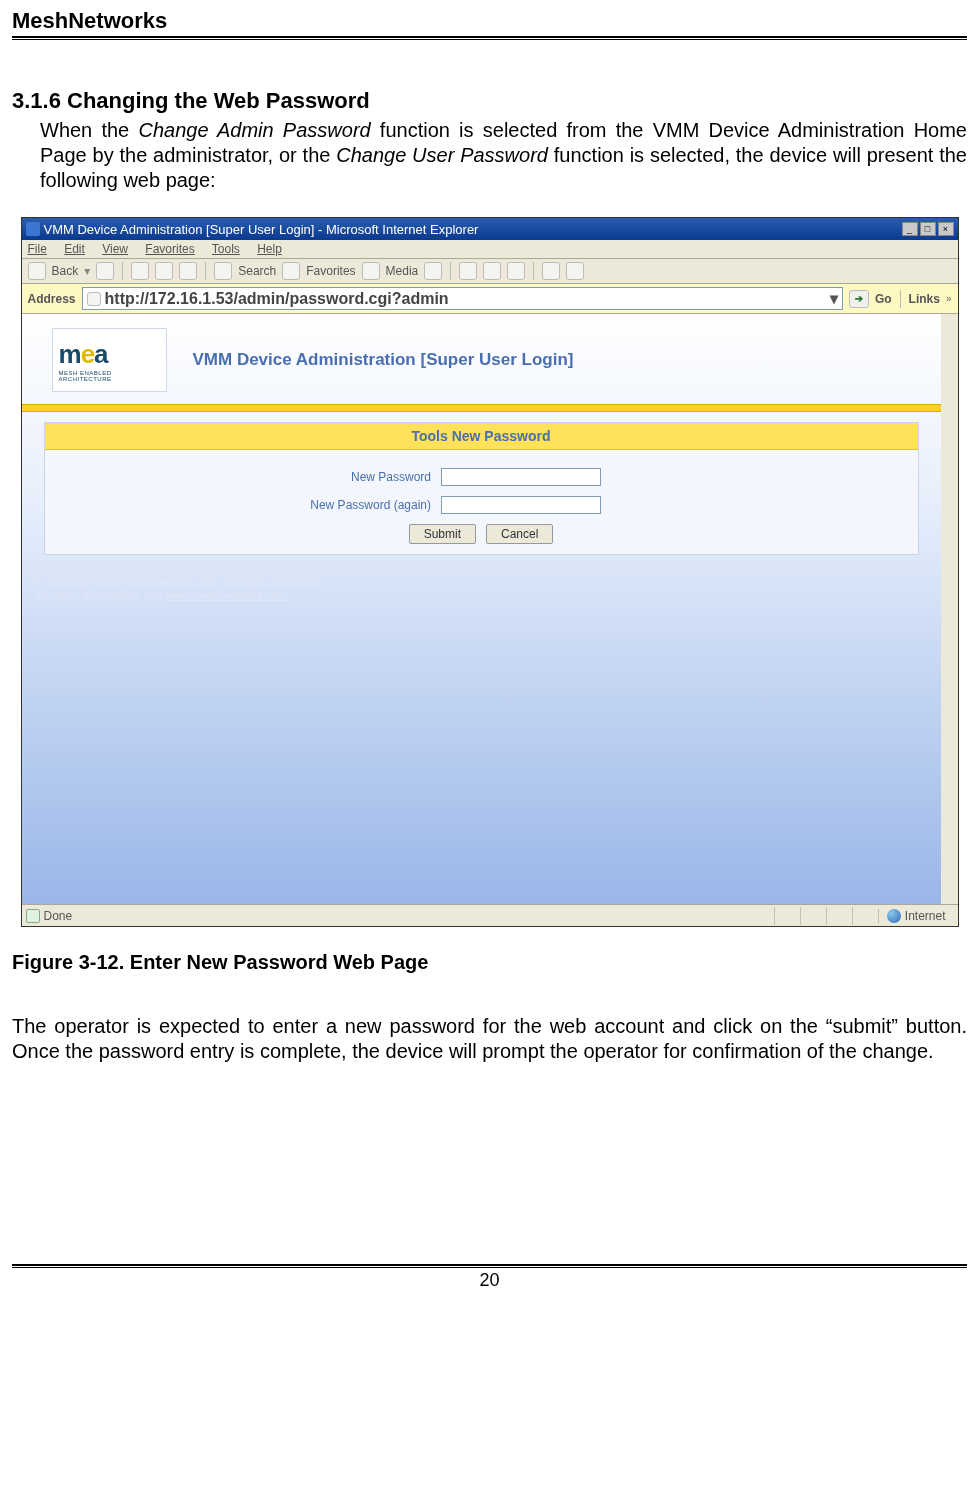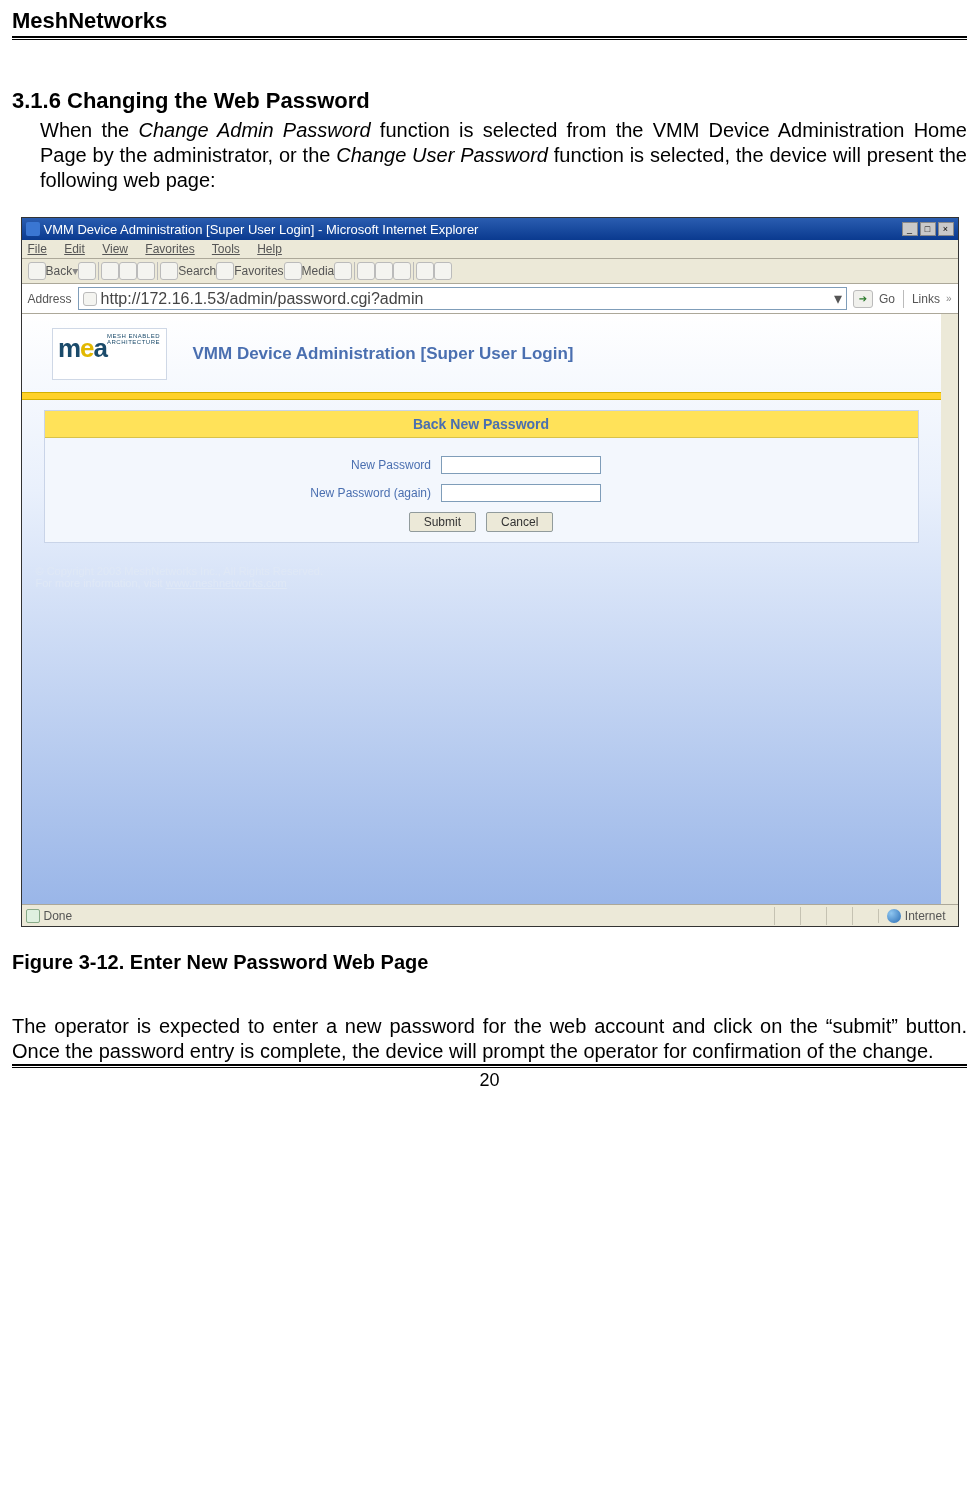--- a/index.html
+++ b/index.html
@@ -63,30 +63,31 @@
     }
     .menubar span { margin-right: 14px; }
     .toolbar {
       background: #ece9d8;
       border-bottom: 1px solid #aca899;
       padding: 3px 6px;
       font-size: 12px;
       color: #555;
       display: flex;
       align-items: center;
+      gap: 6px;
     }
     .tb-icon { width:18px; height:18px; border:1px solid #bbb; border-radius:3px; background:#f4f4f0; display:inline-block; }
     .tb-sep { width:1px; height:18px; background:#bbb; margin:0 2px; }
     .addressbar {
-      background: #ffffff;
+      background: #fef9c3;
       border-bottom: 1px solid #aca899;
       padding: 3px 6px;
       font-size: 12px;
       color:#555;
-      display:flex; align-items:center; gap:6px;
+      display:flex; align-items:center; gap:6px;font-weight:bold;
     }
     .addr-input {
       flex:1; background:#fff; border:1px solid #7f9db9; padding:1px 4px; font-size:16px; color:#444;
       display:flex; align-items:center; gap:4px;
     }
     .go-btn { width:20px; height:18px; border:1px solid #bbb; border-radius:3px; background:#f0f0ec; display:flex; align-items:center; justify-content:center; font-size:10px; color:#2a7a2a;}
     .links-label { color:#555; font-size:12px; }
     
     .content-area {
       position: relative;
@@ -97,23 +98,23 @@
     }
     .scroll-track {
       position:absolute; right:-17px; top:0; width:17px; height:100%;
       background:#ece9d8; border-left:1px solid #cdc7b6;
     }
     .scroll-btn { width:15px; height:16px; background:#f1efe2; border:1px solid #aca899; margin:0 auto; font-size:9px; text-align:center; line-height:14px; color:#555;}
     .scroll-top { position:absolute; top:0; left:0; }
     .scroll-bottom { position:absolute; bottom:0; left:0; }
     .logo-row { display:flex; align-items:center; padding: 14px 14px 8px 30px; }
     .logo-box {
-      width: 115px; height: 52px;
+      width: 115px; height: 64px;
       border:1px solid #cfd8e6; background:#fff; padding:4px 6px;
-      display:flex; flex-direction:row; justify-content:center;
+      display:flex; flex-direction:column; justify-content:center;
     }
     .logo-text { font-size: 26px; font-weight: bold; letter-spacing:-1px; }
     .logo-m { color:#1a4a6a; }
     .logo-e { color:#e2b800; }
     .logo-a { color:#1a4a6a; }
     .logo-sub { font-size:6px; color:#1a4a6a; letter-spacing:0.5px; }
     .page-title-text {
       margin-left: 26px; color:#4a6fb0; font-size:17px; font-weight:bold;
     }
     .yellow-tabbar {
@@ -162,21 +163,21 @@
     .globe-icon { width:14px; height:14px; border-radius:50%; background: radial-gradient(circle at 30% 30%, #8fc6f0, #2a6db5); }
     .figure-caption {
       font-size:20px; font-weight:bold; margin-top:24px;
     }
     .body-para2 {
       font-size: 20px;
       line-height: 1.25;
       text-align: justify;
       margin-top: 40px;
     }
-    .footer-wrap { }
+    .footer-wrap { margin-top: 200px; }
     .page-num { text-align:center; font-size:18px; margin-top:2px;}
     .uline { text-decoration: underline; }
   </style>
 </head>
 <body>
 
 <div class="doc-header">MeshNetworks</div>
 <hr class="hr-thick">
 <hr class="hr-thin">
 
@@ -252,21 +253,21 @@
     <div class="logo-row">
       <div class="logo-box">
         <div class="logo-text"><span class="logo-m">m</span><span class="logo-e">e</span><span class="logo-a">a</span></div>
         <div class="logo-sub">MESH ENABLED ARCHITECTURE</div>
       </div>
       <div class="page-title-text">VMM Device Administration [Super User Login]</div>
     </div>
     <div class="yellow-thin"></div>
 
     <div class="form-card">
-      <div class="form-header">Back New Password</div>
+      <div class="form-header">Tools New Password</div>
       <div class="form-body">
         <div class="form-row">
           <div class="form-label">New Password</div>
           <input class="form-input" type="password" style="">
           <div style="width:180px;"></div>
         </div>
         <div class="form-row">
           <div class="form-label">New Password (again)</div>
           <input class="form-input" type="password" style="">
           <div style="width:180px;"></div>

